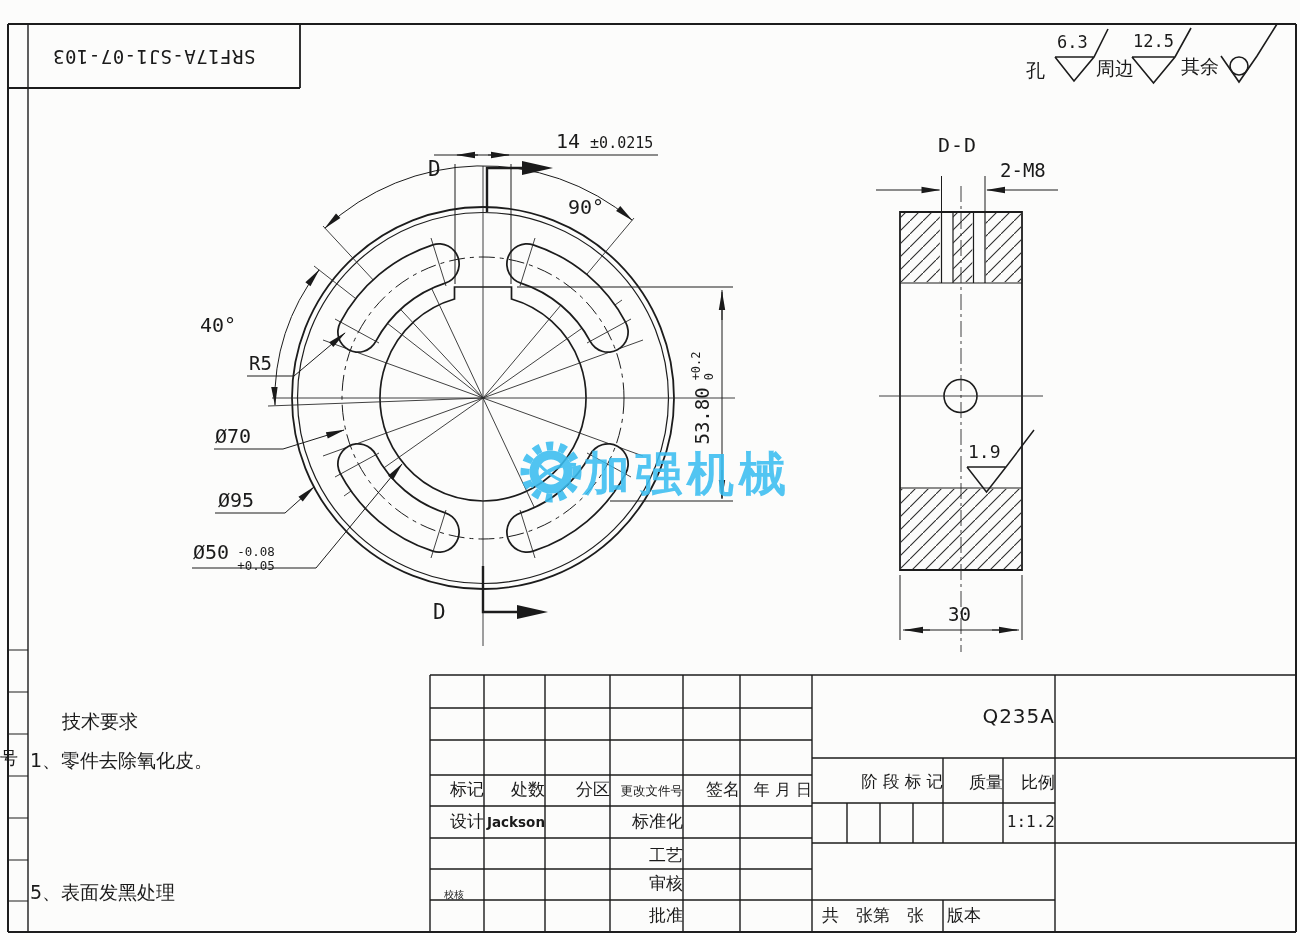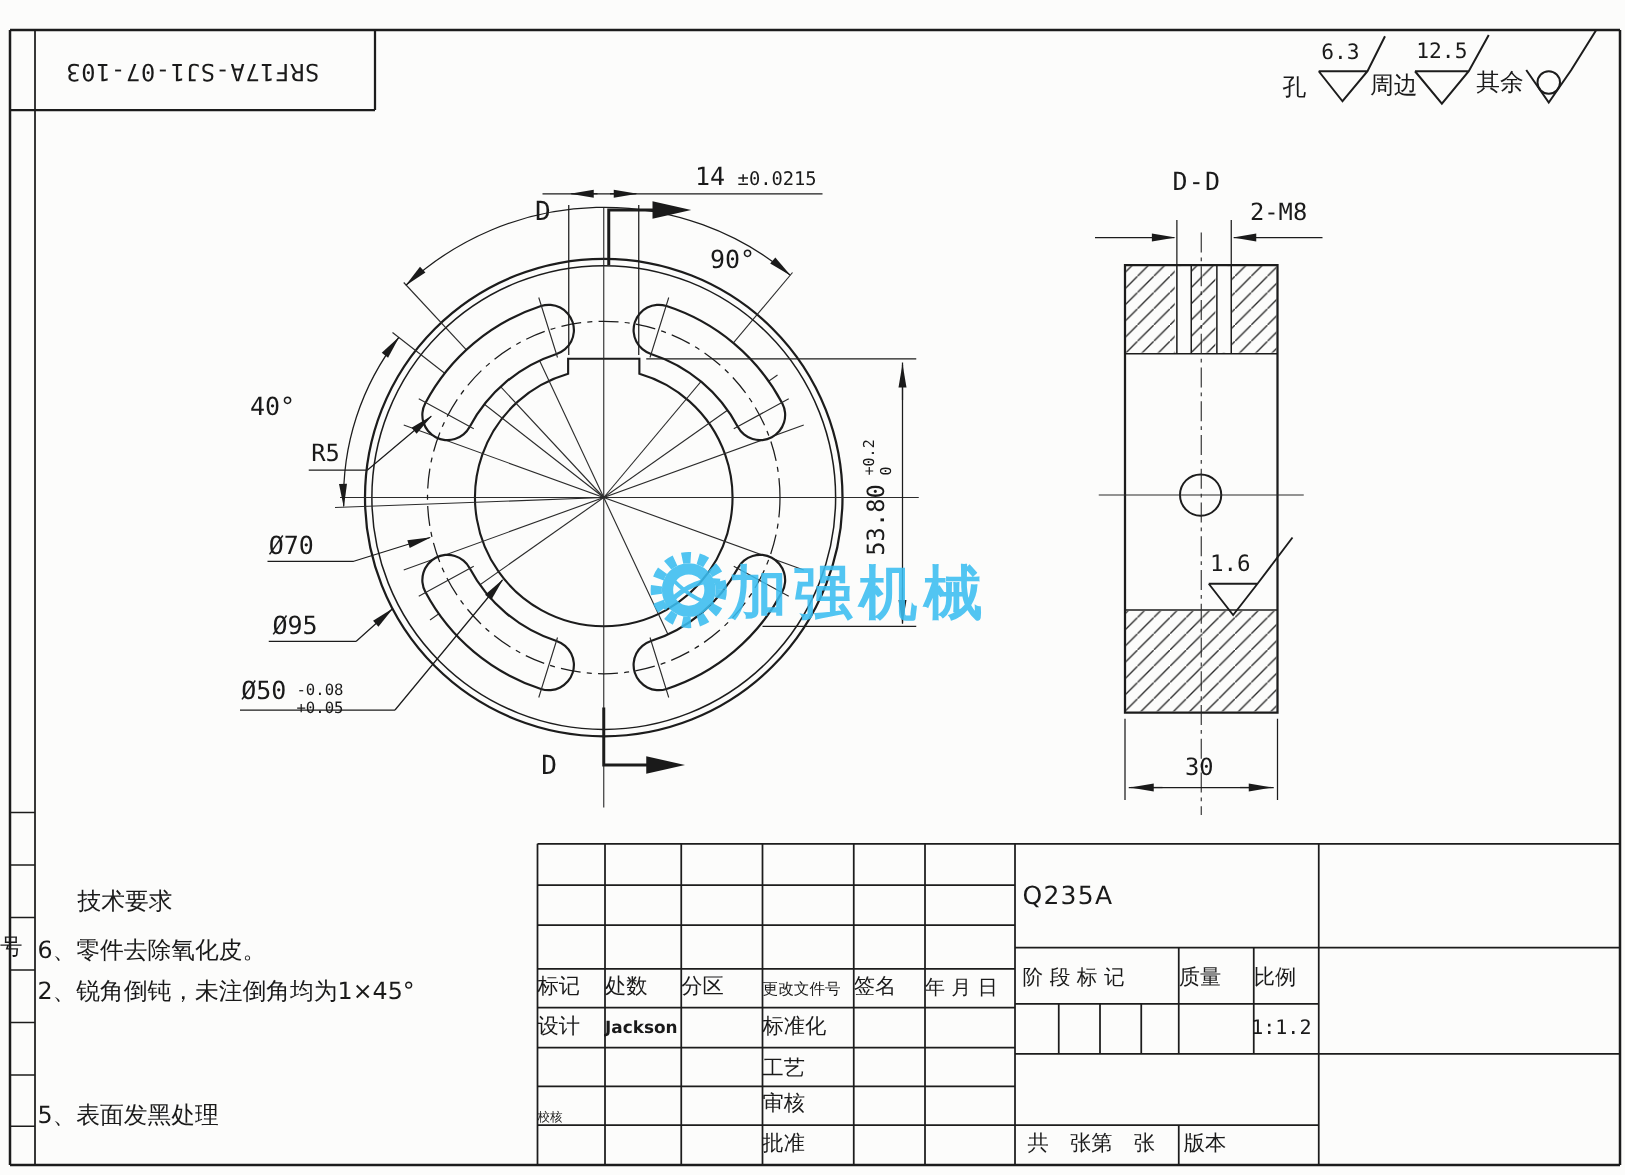--- a/index.html
+++ b/index.html
@@ -1,21 +1,21 @@
 <!DOCTYPE html>
 <html><head>
 <meta charset="utf-8">
 <style>
   html,body{margin:0;padding:0;background:#e8e8e8;}
   .sheet{position:relative;width:1300px;height:940px;background:#fcfcfb;overflow:hidden;
          font-family:"DejaVu Sans","Liberation Sans",sans-serif;}
   svg{position:absolute;left:0;top:0;}
   .t{position:absolute;white-space:nowrap;color:#1a1a1a;line-height:1.15;}
   .mono{font-family:"DejaVu Sans Mono","Liberation Mono",monospace;}
-  .cell{text-align:left;}
+  .cell{text-align:right;}
   .stack{display:inline-flex;flex-direction:column;line-height:1.08;vertical-align:3px;text-align:left;}
   .rot180{display:flex;align-items:center;justify-content:center;transform:rotate(180deg);}
   .rot90{display:flex;align-items:center;justify-content:center;transform:rotate(-90deg);}
   .wm{position:absolute;font-weight:700;color:rgba(58,189,240,.88);letter-spacing:5px;}
 </style>
 </head>
 <body>
 
 <div class="sheet">
 
@@ -183,28 +183,27 @@
   <span>53.80</span>
       <span class="stack" style="font-size:12px;margin-left:7px">
         <span>+0.2</span>
         <span>0</span>
       </span>
 </div>
 <span class="t mono" style="left:433px;top:600px;font-size:21px">D</span>
 
 <span class="t mono" style="left:938px;top:134px;font-size:20px;letter-spacing:1px">D-D</span>
 <span class="t mono" style="left:1000px;top:160px;font-size:19px">2-M8</span>
-<span class="t mono" style="left:968px;top:442px;font-size:18px">1.6</span>
+<span class="t mono" style="left:968px;top:442px;font-size:18px">1.9</span>
 <span class="t mono" style="left:948px;top:604px;font-size:19px">30</span>
 
 <span class="wm" style="left:583px;top:443px;font-size:47px">加强机械</span>
 
 <span class="t" style="left:62px;top:711px;font-size:19px">技术要求</span>
-<span class="t" style="left:30px;top:750px;font-size:19px">6、零件去除氧化皮。</span>
-<span class="t" style="left:30px;top:783px;font-size:19px">2、锐角倒钝，未注倒角均为1×45°</span>
+<span class="t" style="left:30px;top:750px;font-size:19px">1、零件去除氧化皮。</span>
 <span class="t" style="left:30px;top:882px;font-size:19px">5、表面发黑处理</span>
 
 <span class="t" style="left:0px;top:748px;font-size:18px">号</span>
 
 <span class="t cell" style="left:430px;width:54px;top:780px;font-size:17px">标记</span>
 <span class="t cell" style="left:484px;width:61px;top:780px;font-size:17px">处数</span>
 <span class="t cell" style="left:545px;width:65px;top:780px;font-size:17px">分区</span>
 <span class="t cell" style="left:610px;width:73px;top:784px;font-size:12.5px">更改文件号</span>
 <span class="t cell" style="left:683px;width:57px;top:780px;font-size:17px">签名</span>
 <span class="t cell" style="left:740px;width:72px;top:781px;font-size:16px">年 月 日</span>

